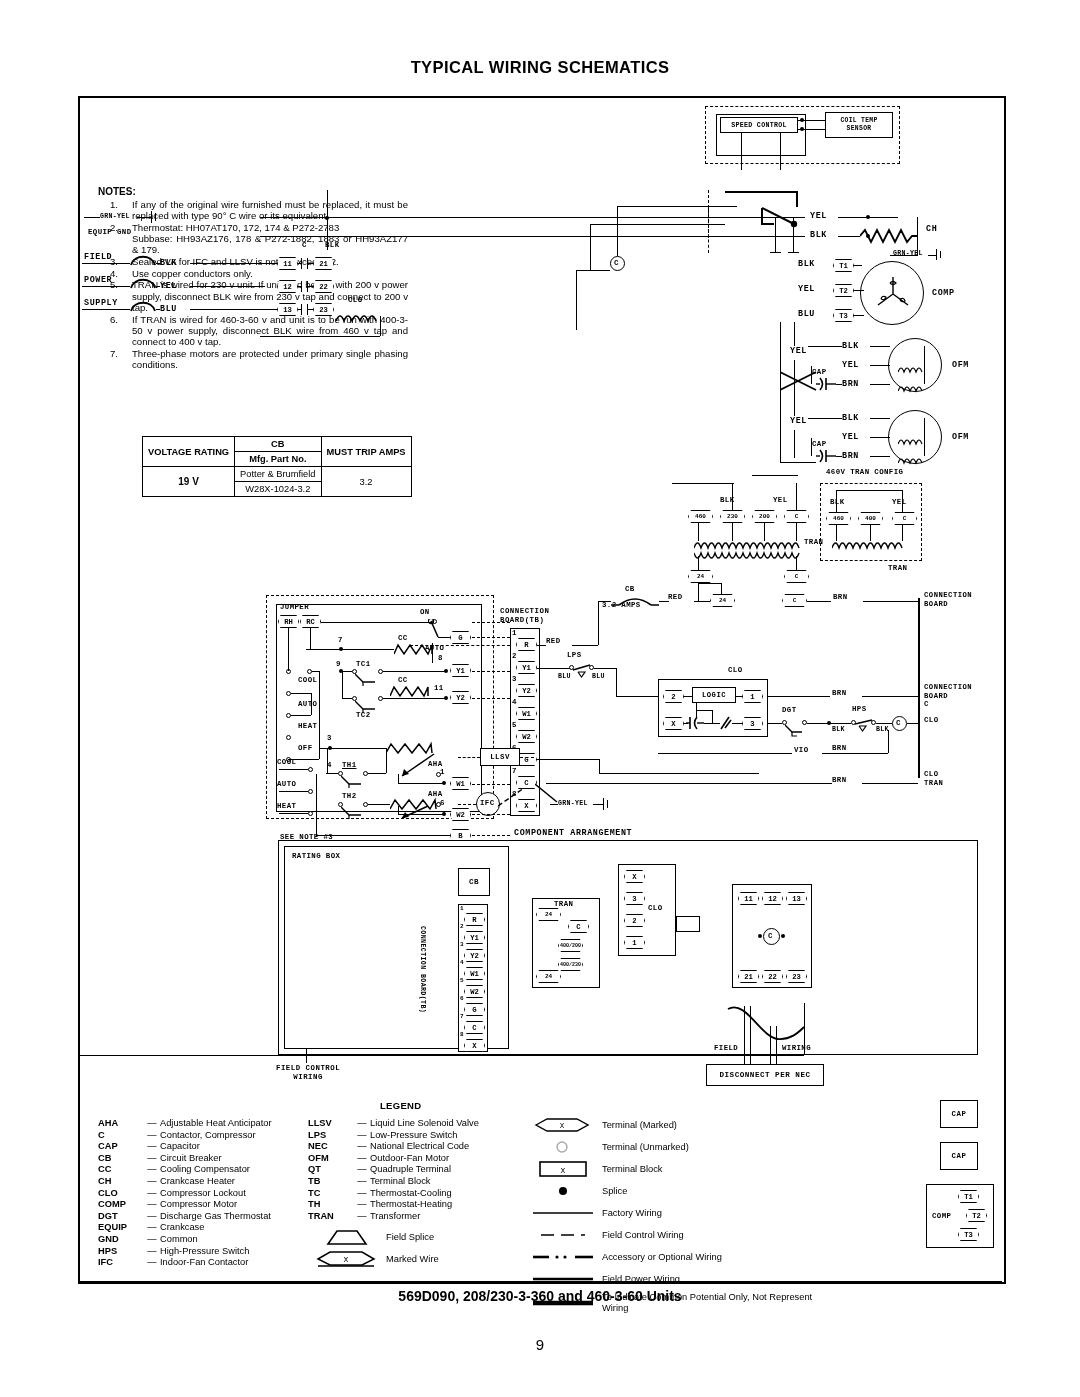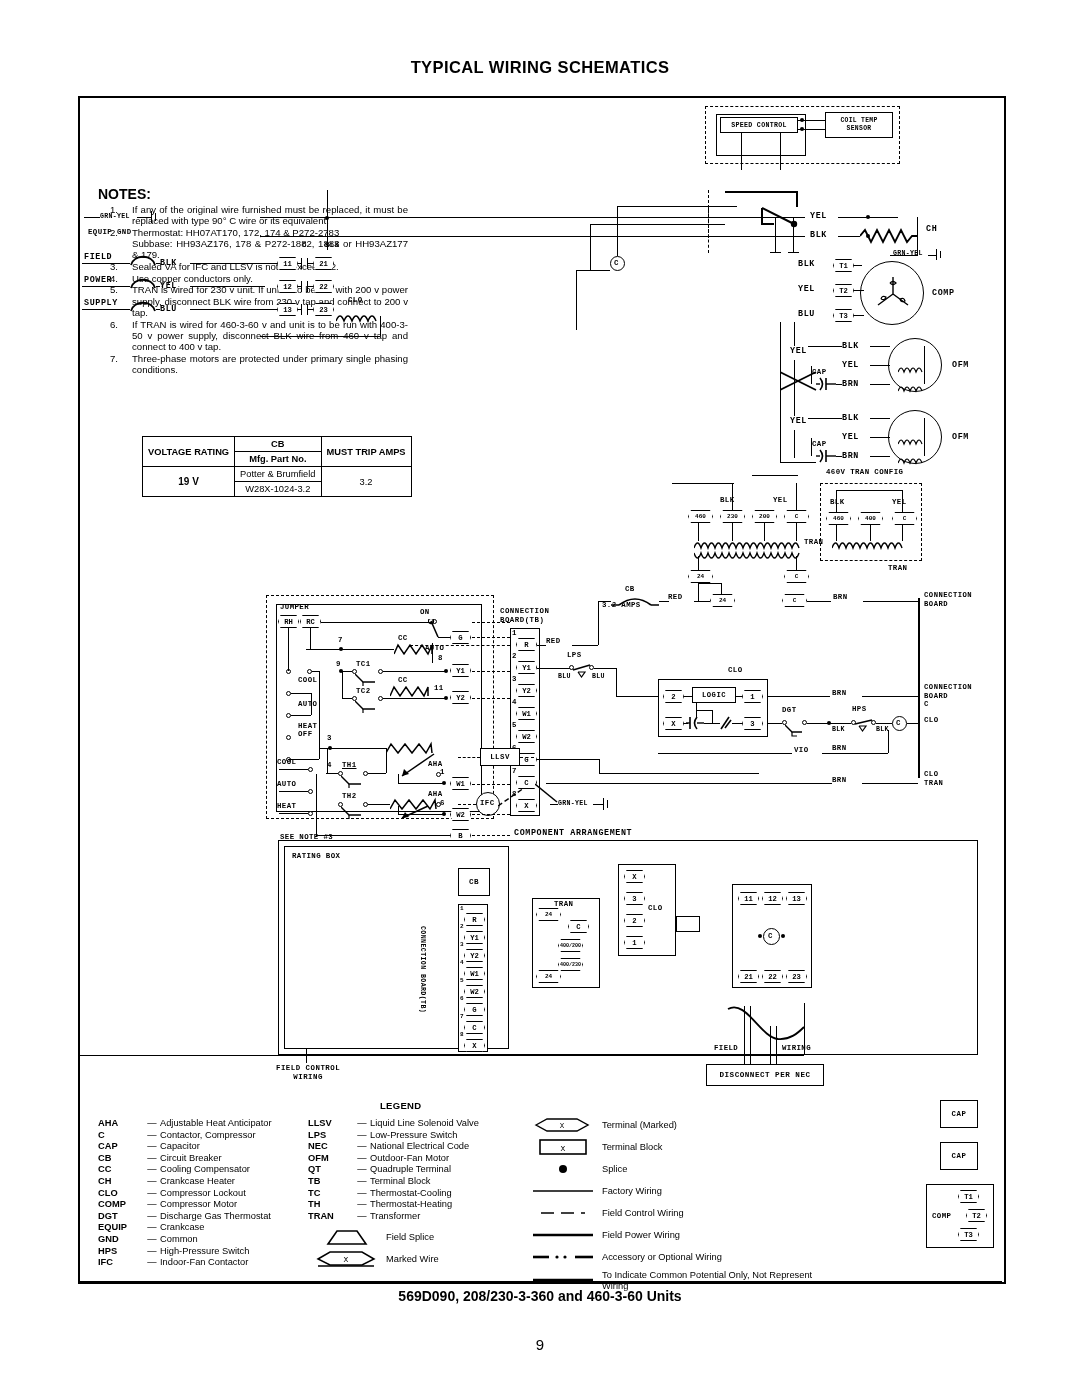--- a/index.html
+++ b/index.html
@@ -2,21 +2,21 @@
 <html><head>
 <meta charset="utf-8">
 <style>
   html,body{margin:0;padding:0;background:#fff;}
   body{width:1080px;height:1397px;font-family:"Liberation Sans",sans-serif;color:#000;position:relative;}
   .page{position:relative;width:1080px;height:1397px;}
   #page-title{position:absolute;top:58px;left:0;width:1080px;text-align:center;font-size:16.5px;font-weight:bold;letter-spacing:.4px;}
   .frame{position:absolute;left:78px;top:96px;width:924px;height:1184px;border:2px solid #000;}
   
   .notes{position:absolute;left:18px;top:88px;width:310px;}
-  .notes h4{margin:0 0 2px 0;font-size:14px;font-weight:bold;}
+  .notes h4{margin:0 0 2px 0;font-size:10px;font-weight:bold;}
   .notes ol{margin:0;padding:0;list-style:none;}
   .notes li{position:relative;padding-left:34px;font-size:9.6px;line-height:11.2px;text-align:justify;margin-bottom:.5px;}
   .notes li .num{position:absolute;left:12px;top:0;}
   .notes li .sub{display:block;}
   
   table.cbt{position:absolute;left:62px;top:338px;border-collapse:collapse;font-size:9.3px;}
   table.cbt td{border:1.6px solid #000;text-align:center;padding:2px 5px;}
   table.cbt td.hd{font-weight:bold;}
   table.cbt td.v{font-weight:bold;font-size:10px;}
   
@@ -479,40 +479,40 @@
       <div class="dot" style="left:364px;top:571px;"></div>
       <div class="term" style="left:370px;top:566px;">
           <span>Y1</span>
         </div>
       <div class="lbl t" style="left:358px;top:556px;"><span>8</span></div>
 
       <div class="lbl t" style="left:318px;top:578px;"><span>CC</span></div>
       <div style="position:absolute;left:310px;top:586px;"><svg width="42" height="14" viewBox="0 0 42 14">
             <polyline points="0,12 4,3 10,12 16,3 22,12 28,3 34,12 38,3 38,12" fill="none" stroke="#000" stroke-width="1.5"></polyline>
           </svg></div>
-      <div class="lbl t" style="left:276px;top:589px;"><span>TC2</span></div>
+      <div class="lbl t" style="left:276px;top:613px;"><span>TC2</span></div>
       <div class="ocirc" style="left:272px;top:598px;"></div>
       <div class="ocirc" style="left:298px;top:598px;"></div>
       <div style="position:absolute;left:275px;top:601px;"><svg width="26" height="14" viewBox="0 0 26 14">
             <polyline points="0,2 8,10 20,10" fill="none" stroke="#000" stroke-width="1.4"></polyline>
             <polyline points="8,10 8,14" fill="none" stroke="#000" stroke-width="1.2"></polyline>
           </svg></div>
       <div class="hline" style="left:303px;top:600px;width:63px;"></div>
       <div class="dot" style="left:364px;top:598px;"></div>
       <div class="term" style="left:370px;top:593px;">
           <span>Y2</span>
         </div>
       <div class="lbl t" style="left:354px;top:586px;"><span>11</span></div>
       <div class="vline" style="left:262px;top:573px;height:27px;"></div>
       <div class="hline" style="left:262px;top:600px;width:10px;"></div>
 
       <div class="lbl t" style="left:218px;top:578px;"><span>COOL</span></div>
       <div class="lbl t" style="left:218px;top:602px;"><span>AUTO</span></div>
       <div class="lbl t" style="left:218px;top:624px;"><span>HEAT</span></div>
-      <div class="lbl t" style="left:218px;top:632px;"><span>OFF</span></div>
+      <div class="lbl t" style="left:218px;top:646px;"><span>OFF</span></div>
       <div class="ocirc" style="left:206px;top:571px;"></div>
       <div class="ocirc" style="left:206px;top:593px;"></div>
       <div class="ocirc" style="left:206px;top:615px;"></div>
       <div class="ocirc" style="left:206px;top:637px;"></div>
       <div class="ocirc" style="left:206px;top:659px;"></div>
       <div class="ocirc" style="left:227px;top:571px;"></div>
       <div class="vline" style="left:208px;top:529px;height:44px;"></div>
       <div class="vline" style="left:230px;top:529px;height:22px;"></div>
       <div class="vline" style="left:239px;top:573px;height:88px;"></div>
       <div class="hline" style="left:208px;top:661px;width:31px;"></div>
@@ -1042,20 +1042,28 @@
 
         <div class="legcol" style="left:444px;width:300px;top:14px;">
           <div class="symrow">
             <span class="sy">
               <svg width="58" height="16" viewBox="0 0 58 16">
                   <polygon points="2,8 13,2 43,2 54,8 43,14 13,14" fill="none" stroke="#000" stroke-width="1.4"></polygon>
                   <text x="28" y="11" font-size="7.5" text-anchor="middle" font-family="Liberation Mono, monospace">X</text>
                 </svg>
             </span>
             <span class="tx2">Terminal (Marked)</span>
+          </div>
+          <div class="symrow">
+            <span class="sy">
+              <svg width="58" height="16" viewBox="0 0 58 16">
+                  <circle cx="28" cy="8" r="5" fill="none" stroke="#aaa" stroke-width="1.4"></circle>
+                </svg>
+            </span>
+            <span class="tx2">Terminal (Unmarked)</span>
           </div>
           <div class="symrow">
             <span class="sy">
               <svg width="58" height="18" viewBox="0 0 58 18">
                   <rect x="6" y="2" width="46" height="14" fill="none" stroke="#000" stroke-width="1.6"></rect>
                   <text x="29" y="12.5" font-size="8" text-anchor="middle" font-family="Liberation Mono, monospace">X</text>
                 </svg>
             </span>
             <span class="tx2">Terminal Block</span>
           </div>
@@ -1079,35 +1087,35 @@
             <span class="sy">
               <svg width="64" height="8" viewBox="0 0 64 8">
                   <line x1="10" y1="4" x2="54" y2="4" stroke="#000" stroke-width="1.6" stroke-dasharray="13,7"></line>
                 </svg>
             </span>
             <span class="tx2">Field Control Wiring</span>
           </div>
           <div class="symrow">
             <span class="sy">
               <svg width="64" height="8" viewBox="0 0 64 8">
-                  <line x1="2" y1="4" x2="62" y2="4" stroke="#000" stroke-width="2.4"></line>
-                </svg>
-            </span>
-            <span class="tx2">Field Power Wiring</span>
-          </div>
-          <div class="symrow">
-            <span class="sy">
-              <svg width="64" height="8" viewBox="0 0 64 8">
                   <line x1="2" y1="4" x2="18" y2="4" stroke="#000" stroke-width="2.6"></line>
                   <circle cx="26" cy="4" r="1.6" fill="#000"></circle>
                   <circle cx="34" cy="4" r="1.6" fill="#000"></circle>
                   <line x1="44" y1="4" x2="62" y2="4" stroke="#000" stroke-width="2.6"></line>
                 </svg>
             </span>
             <span class="tx2">Accessory or Optional Wiring</span>
+          </div>
+          <div class="symrow">
+            <span class="sy">
+              <svg width="64" height="8" viewBox="0 0 64 8">
+                  <line x1="2" y1="4" x2="62" y2="4" stroke="#000" stroke-width="2.4"></line>
+                </svg>
+            </span>
+            <span class="tx2">Field Power Wiring</span>
           </div>
           <div class="symrow" style="height:26px;">
             <span class="sy">
               <svg width="64" height="10" viewBox="0 0 64 10">
                   <line x1="2" y1="5" x2="62" y2="5" stroke="#000" stroke-width="4.4"></line>
                 </svg>
             </span>
             <span class="tx2">To Indicate Common Potential Only, Not Represent Wiring</span>
           </div>
         </div>

